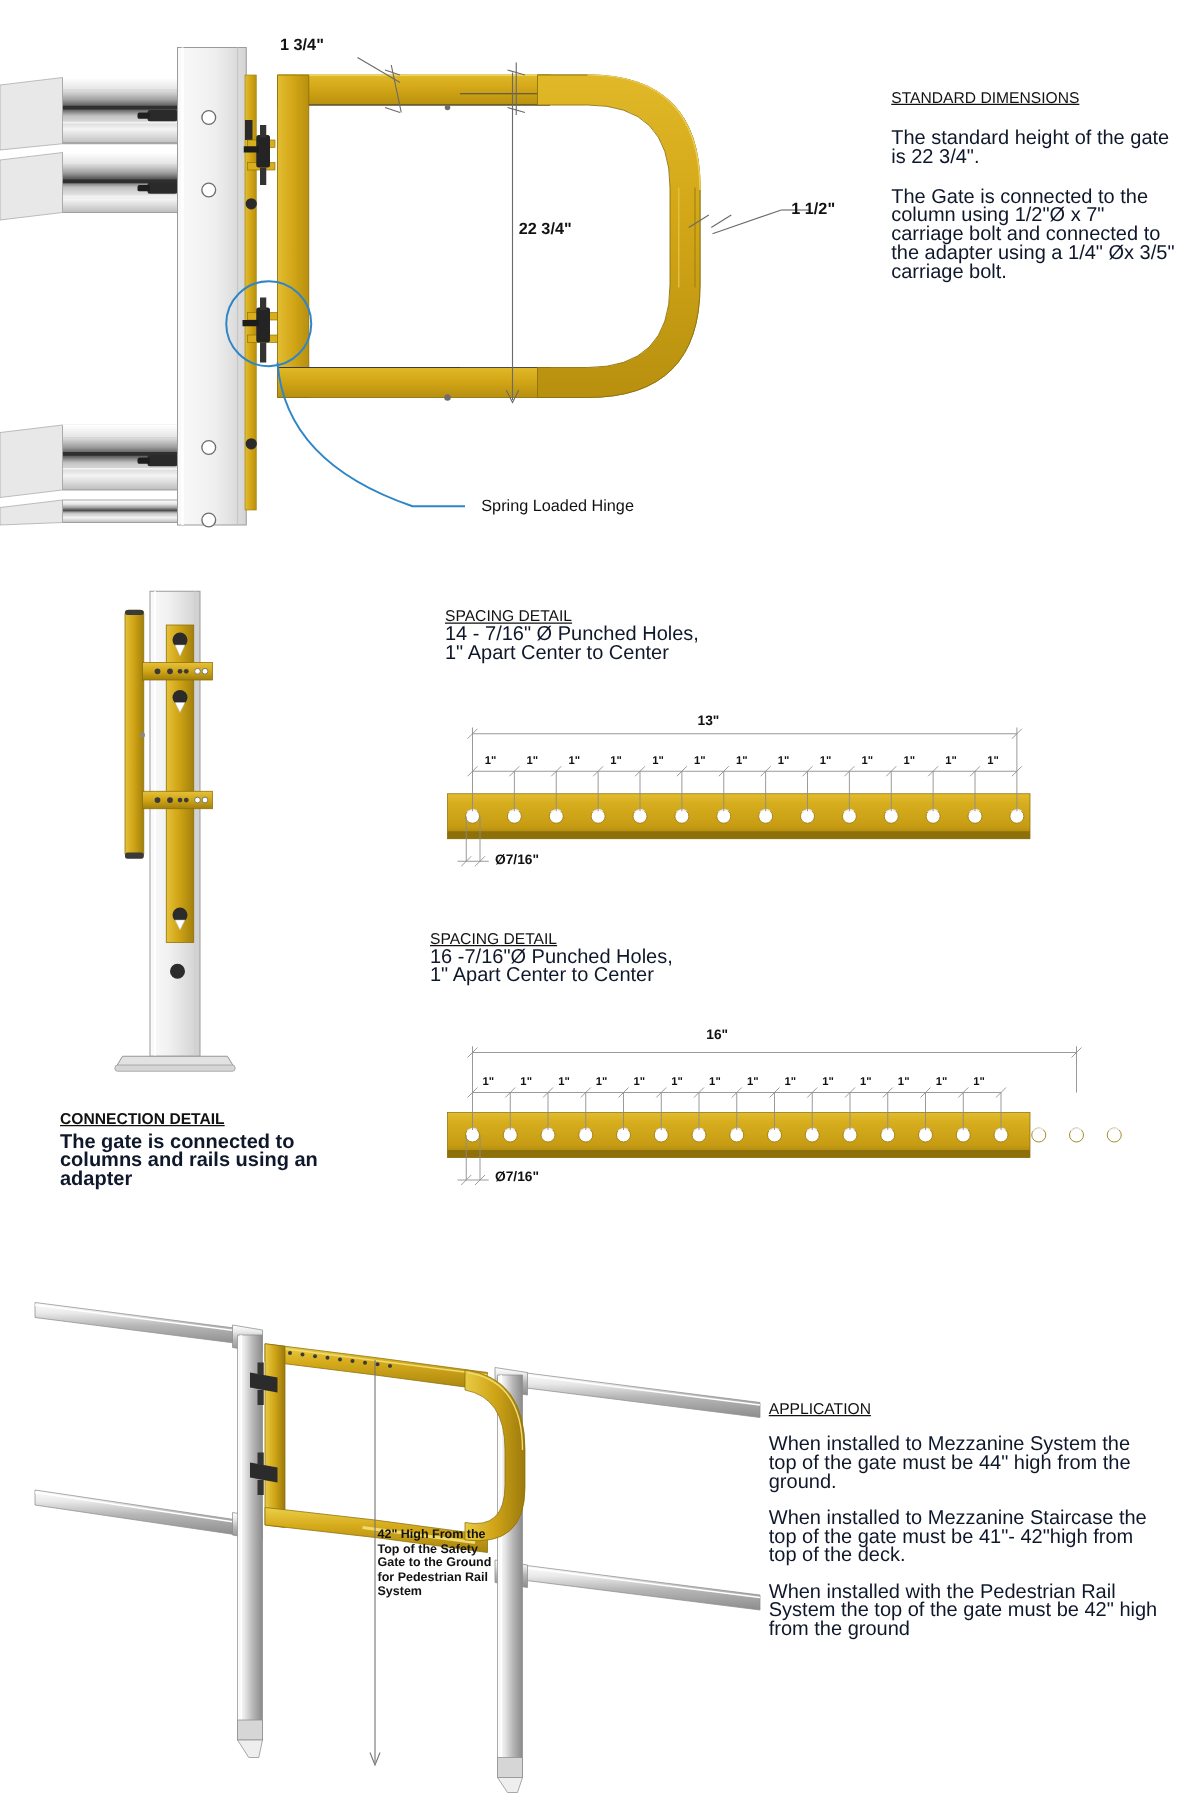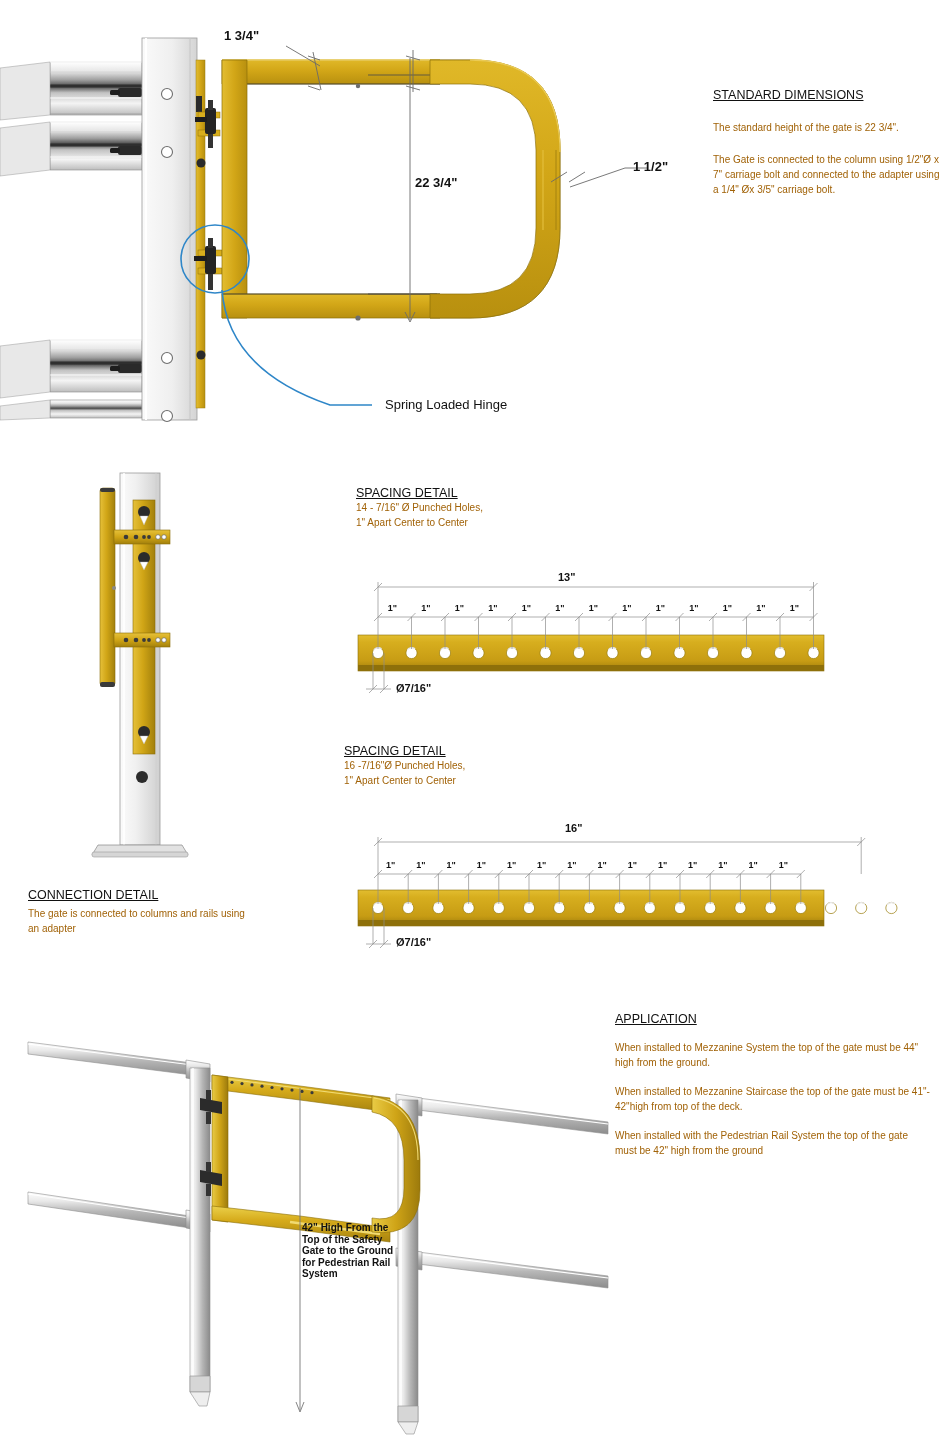--- a/index.html
+++ b/index.html
@@ -7,21 +7,21 @@
   body{
     width:950px;height:1453px;position:relative;overflow:hidden;
     font-family:"Liberation Sans","DejaVu Sans",sans-serif;
     color:#000;
   }
   .abs{position:absolute;}
   .dim{font-size:13px;font-weight:bold;color:#111;}
   .dimsm{font-size:9px;font-weight:bold;color:#111;}
   .small{font-size:10px;line-height:11.5px;font-weight:bold;color:#111;}
   .sect-title{font-size:12.5px;text-decoration:underline;color:#111;}
-  .sect-body{font-size:10px;line-height:15px;color:#a16207;}
+  .sect-body{font-size:16px;line-height:15px;color:#0f172a;}
   svg{display:block;overflow:visible;}
   p{margin:0 0 11px 0;}
 </style>
 </head>
 <body>
 
 <div class="abs" style="left:0;top:0;width:700px;height:430px;">
   <svg width="700" height="430" viewBox="0 0 700 430">
     <defs>
       <linearGradient id="ylw" x1="0" y1="0" x2="0" y2="1">
@@ -171,21 +171,21 @@
       <path d="M222 290 Q228 370 330 405 L372 405"></path>
     </g>
   </svg>
 </div>
 
 <div class="abs dim" style="left:224px;top:28px;">1 3/4"</div>
 <div class="abs dim" style="left:415px;top:175px;">22 3/4"</div>
 <div class="abs dim" style="left:633px;top:159px;">1 1/2"</div>
 <div class="abs" style="left:385px;top:397px;font-size:13px;color:#111;">Spring Loaded Hinge</div>
 
-<div class="abs" style="left:713px;top:88px;width:232px;">
+<div class="abs" style="left:713px;top:71px;width:232px;">
   <div class="sect-title" style="margin-bottom:18px;">STANDARD DIMENSIONS</div>
   <p class="sect-body" style="margin-bottom:17px;">The standard height of the gate is 22 3/4".</p>
   <p class="sect-body">The Gate is connected to the column using 1/2"Ø x 7" carriage bolt and connected to the adapter using a 1/4" Øx 3/5" carriage bolt.</p>
 </div>
 
 <div class="abs" style="left:60px;top:470px;width:190px;height:400px;">
   <svg width="190" height="400" viewBox="0 0 190 400">
     <defs>
       <linearGradient id="post" x1="0" y1="0" x2="1" y2="0">
         <stop offset="0%" stop-color="#FBFBFB"></stop>
@@ -240,21 +240,21 @@
       <circle cx="66" cy="170" r="2.3" fill="#3a3a3a"></circle>
       <circle cx="76" cy="170" r="2.3" fill="#3a3a3a"></circle>
       <circle cx="84" cy="170" r="1.9" fill="#3a3a3a"></circle>
       <circle cx="89" cy="170" r="1.9" fill="#3a3a3a"></circle>
       <circle cx="98" cy="170" r="2.3" fill="#fff" stroke="#6a6a6a" stroke-width=".7"></circle>
       <circle cx="104" cy="170" r="2.3" fill="#fff" stroke="#6a6a6a" stroke-width=".7"></circle>
     </g>
   </svg>
 </div>
 
-<div class="abs" style="left:28px;top:888px;width:230px;">
+<div class="abs" style="left:48px;top:888px;width:230px;font-weight:bold;">
   <div class="sect-title" style="margin-bottom:4px;">CONNECTION DETAIL</div>
   <div class="sect-body">The gate is connected to columns and rails using an adapter</div>
 </div>
 
 <div class="abs" style="left:356px;top:486px;width:300px;">
   <div class="sect-title">SPACING DETAIL</div>
   <div class="sect-body">14 - 7/16" Ø Punched Holes,</div>
   <div class="sect-body">1" Apart Center to Center</div>
 </div>
 
@@ -579,18 +579,18 @@
 
     <g stroke="#777" fill="none" stroke-width=".9">
       <line x1="300" y1="68" x2="300" y2="390"></line>
       <path d="M296 382 L300 392 L304 382"></path>
     </g>
   </svg>
 </div>
 
 <div class="abs small" style="left:302px;top:1222px;width:92px;">42" High From the Top of the Safety Gate to the Ground for Pedestrian Rail System</div>
 
-<div class="abs" style="left:615px;top:1012px;width:315px;">
+<div class="abs" style="left:615px;top:1120px;width:315px;">
   <div class="sect-title" style="margin-bottom:14px;">APPLICATION</div>
   <p class="sect-body" style="margin-bottom:14px;">When installed to Mezzanine System the top of the gate must be 44" high from the ground.</p>
   <p class="sect-body" style="margin-bottom:14px;">When installed to Mezzanine Staircase the top of the gate must be 41"- 42"high from top of the deck.</p>
   <p class="sect-body">When installed with the Pedestrian Rail System the top of the gate must be 42" high from the ground</p>
 </div>
 
 </body></html>

